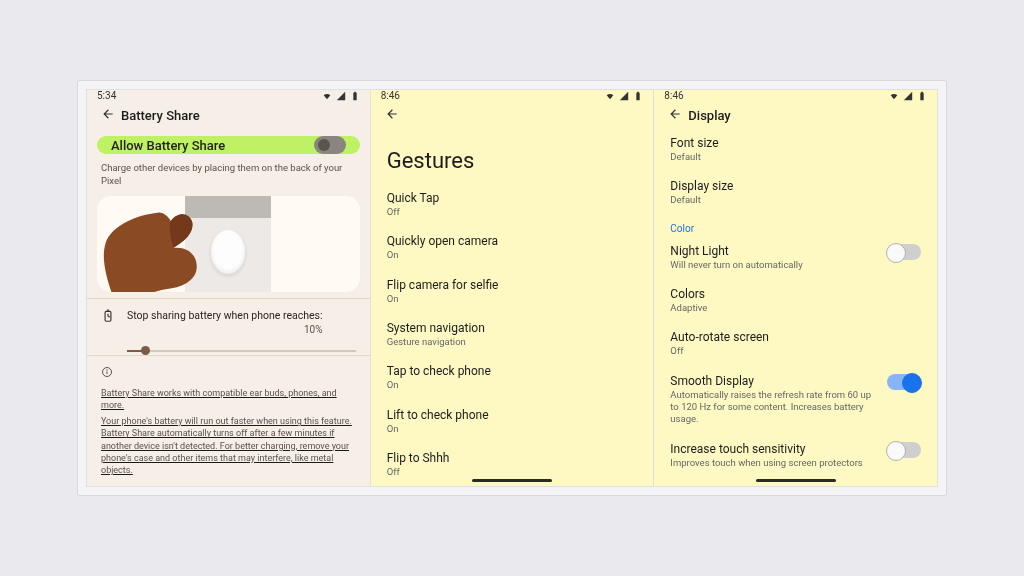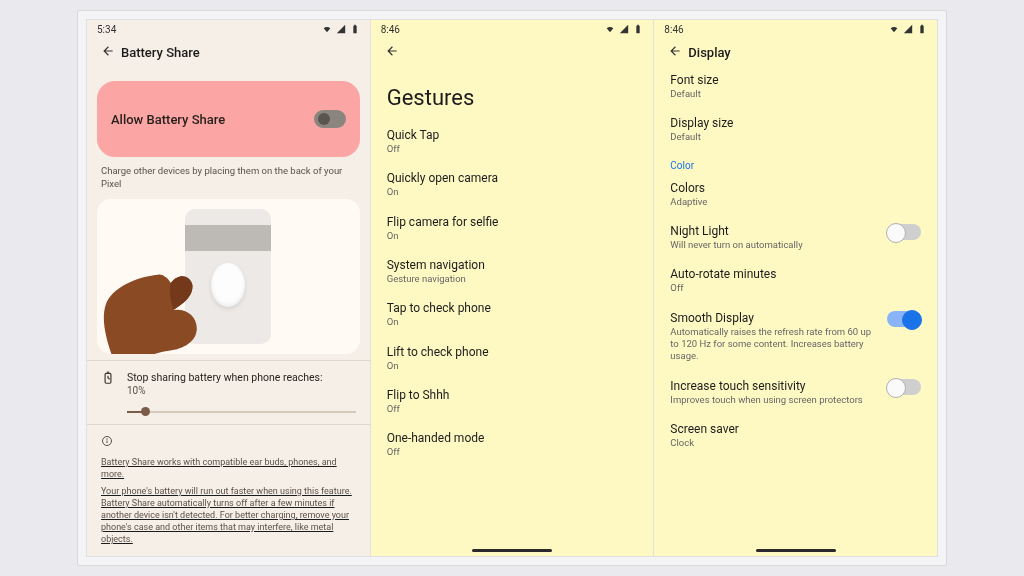--- a/index.html
+++ b/index.html
@@ -6,21 +6,21 @@
   html, body { width: 1024px; height: 576px; }
   body {
     background: #e9e9ee;
     font-family: -apple-system, BlinkMacSystemFont, "Segoe UI", Roboto, sans-serif;
     display: flex;
     align-items: center;
     justify-content: center;
   }
   .frame {
     width: 870px;
-    height: 556px;
+    height: 416px;
     background: #f4f4f6;
     border: 1px solid #d9d9dc;
     border-radius: 2px;
     display: flex;
     gap: 0;
     padding: 8px 8px;
   }
   .phone {
     flex: 1;
     background: #fef9c3;
@@ -51,24 +51,24 @@
     padding: 6px 14px 8px 14px;
   }
   .appbar .back svg { width:14px; height:14px; }
   .appbar-title { font-size: 13px; font-weight: 500; color:#1b1b1b; }
 
   
   .bs { background:#f6efe8; }
   .bs .appbar { background:#f6efe8; }
   .bs .statusbar { background:#f6efe8; }
   .bs-card {
-    margin: 12px 10px 6px 10px;
-    background:#fca5a5;
+    margin: 4px 10px 6px 10px;
+    background:#bef264;
     border-radius: 18px;
-    padding: 29px 14px;
+    padding: 0 14px;
     display:flex;
     align-items:center;
     justify-content:space-between;
   }
   .bs-card-label { font-size:13px; font-weight:500; color:#241f1a; }
   .toggle {
     width:32px; height:18px; border-radius:9px;
     background:#8a867f; position:relative;
   }
   .toggle::after{
@@ -106,21 +106,21 @@
     box-shadow: inset 0 -2px 4px rgba(0,0,0,.08), 0 2px 4px rgba(0,0,0,.1);
   }
   .illus-hand{
     position:absolute;
     left:0; bottom:-8px;
     width:155px; height:130px;
   }
   .bs-slider-row{
     border-top:1px solid #e0d8cd;
     padding:10px 14px 4px 14px;
-    display:flex; gap:12px; align-items:flex-start;
+    display:flex; gap:12px; align-items:flex-start;text-align:right;
   }
   .bs-slider-row .icon svg{ width:14px; height:14px; }
   .bs-slider-text{ font-size:10.5px; color:#2a241e; line-height:1.4; }
   .bs-slider-val{ font-size:10px; color:#5a5148; }
   .slider{
     position:relative; margin:2px 14px 2px 40px;
     height:20px;
   }
   .slider-track{ position:absolute; left:0; right:0; top:9px; height:2px; background:#d3cabd; }
   .slider-fill{ position:absolute; left:0; top:9px; height:2px; background:#7a5c48; width:8%; }
@@ -330,37 +330,37 @@
     <div class="setting">
         <div class="setting-main">
           <div class="setting-label">Display size</div>
           <div class="setting-sub">Default</div>
         </div>
       </div>
 
     <div class="section-hdr">Color</div>
 
     <div class="setting">
-        <div class="setting-main">
-          <div class="setting-label">Colors</div>
-          <div class="setting-sub">Adaptive</div>
-        </div>
-      </div>
-    <div class="setting">
       <div class="setting-main">
           <div class="setting-label">Night Light</div>
           <div class="setting-sub">Will never turn on automatically</div>
         </div>
       <span class="toggle wide off"></span>
     </div>
-
-
-    <div class="setting">
-        <div class="setting-main">
-          <div class="setting-label">Auto-rotate minutes</div>
+    <div class="setting">
+        <div class="setting-main">
+          <div class="setting-label">Colors</div>
+          <div class="setting-sub">Adaptive</div>
+        </div>
+      </div>
+
+
+    <div class="setting">
+        <div class="setting-main">
+          <div class="setting-label">Auto-rotate screen</div>
           <div class="setting-sub">Off</div>
         </div>
       </div>
 
     <div class="setting">
       <div class="setting-main">
           <div class="setting-label">Smooth Display</div>
           <div class="setting-sub">Automatically raises the refresh rate from 60 up to 120 Hz for some content. Increases battery usage.</div>
         </div>
       <span class="toggle wide on"></span>

